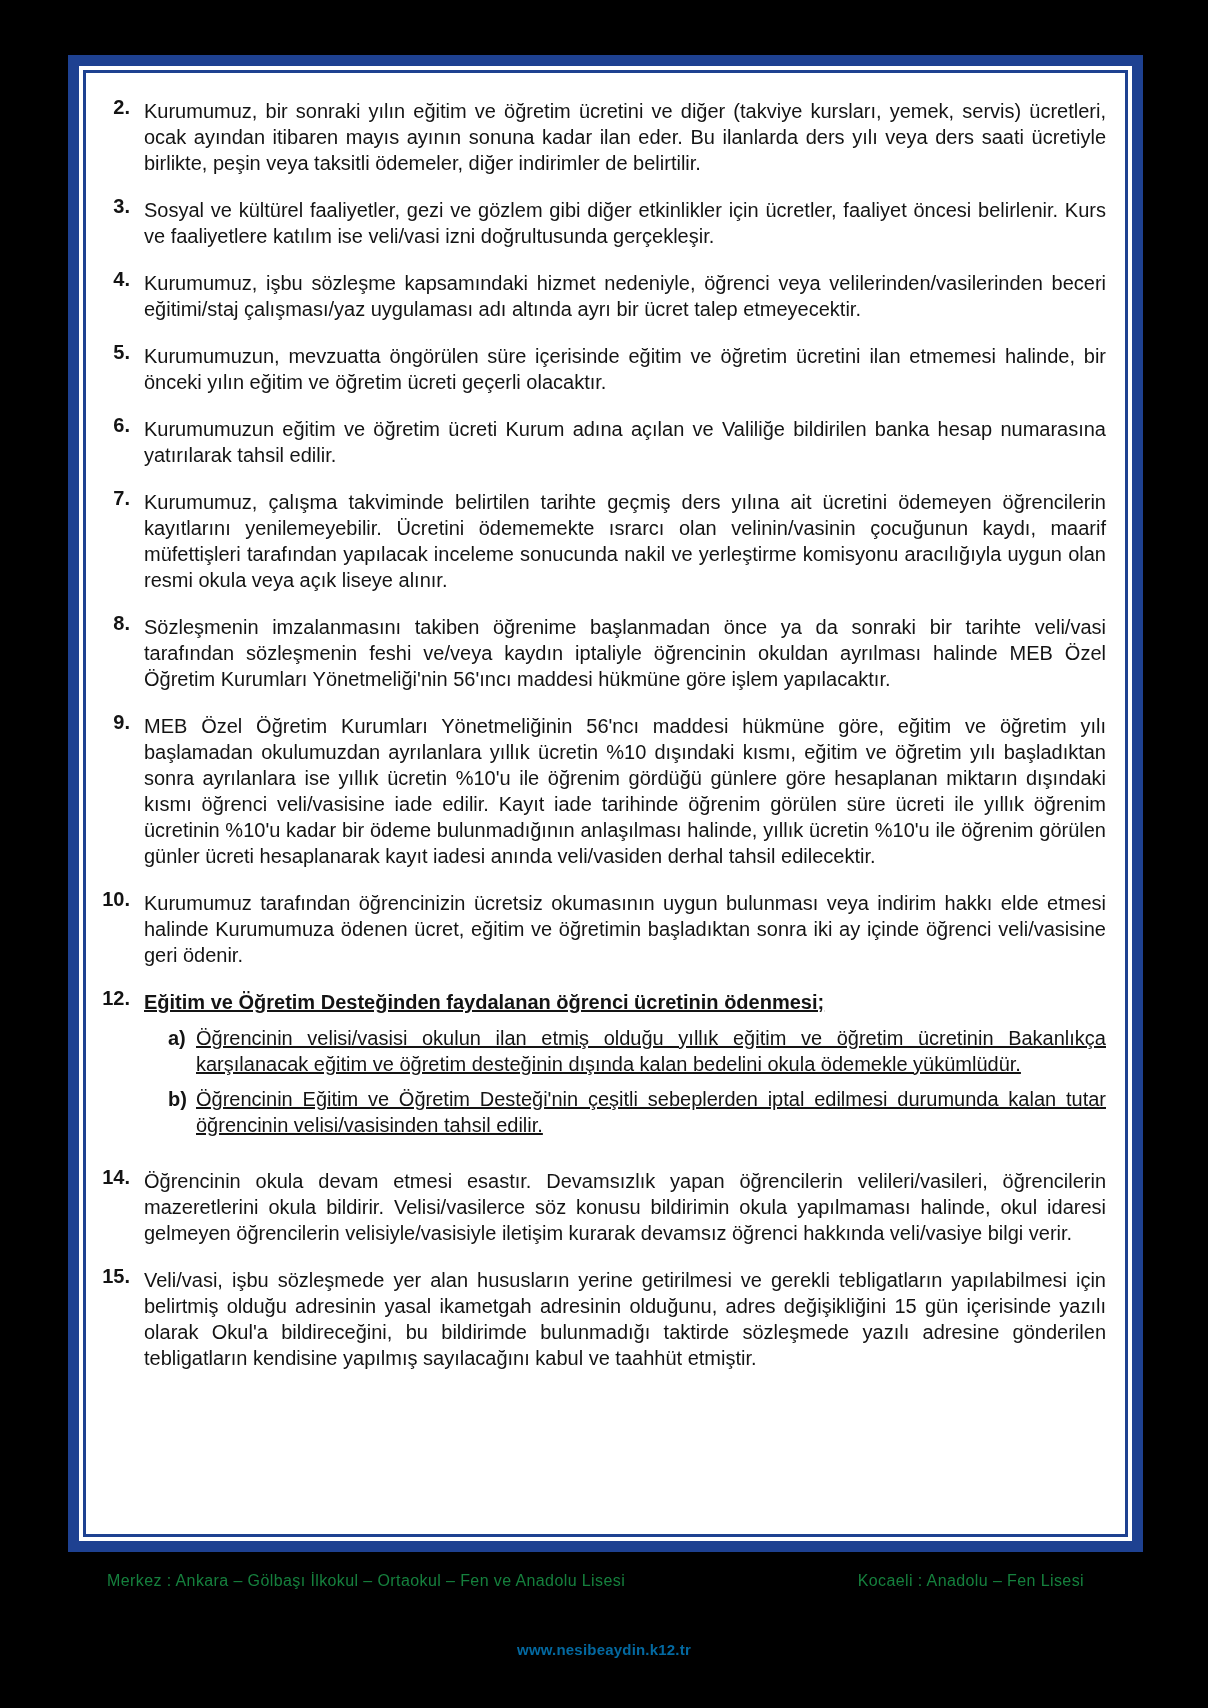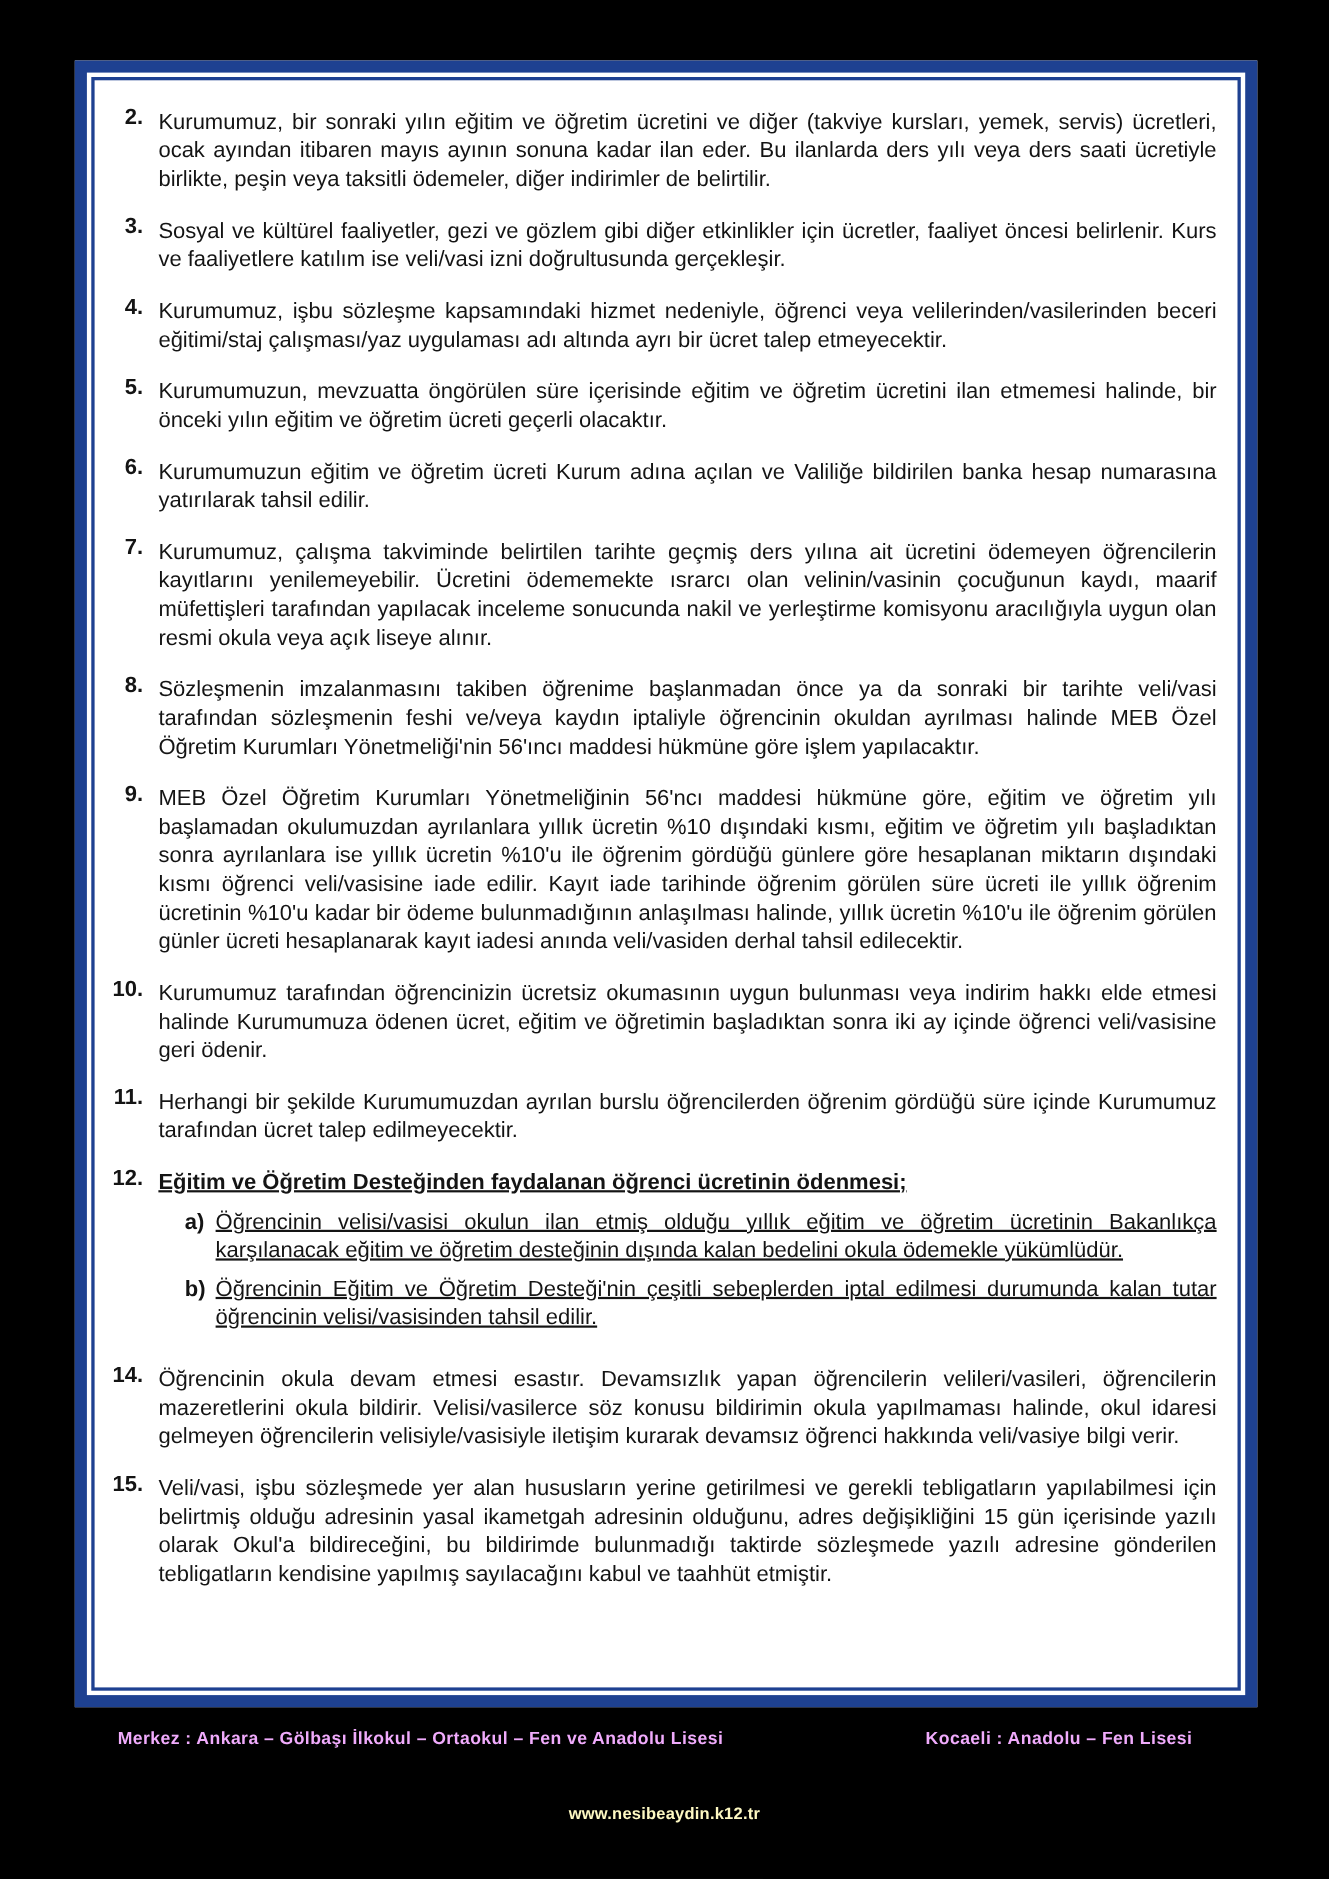--- a/index.html
+++ b/index.html
@@ -56,30 +56,30 @@
   }
   .subitem .subtxt { flex:1; margin:0; text-align:justify; }
   .footer-row {
     position:absolute;
     left:0; top:1572px; width:100%;
     box-sizing:border-box;
     padding:0 124px 0 107px;
     display:flex;
     justify-content:space-between;
     align-items:flex-end;
-    color:#f0abfc;
-    font-weight:700;
+    color:#15803d;
+    font-weight:400;
     font-size:16px;
     letter-spacing:0.4px;
   }
   .site-url {
     position:absolute;
     left:0; top:1641px; width:100%;
     text-align:center;
-    color:#fef9c3;
+    color:#0369a1;
     font-weight:700;
     font-size:15px;
     letter-spacing:0.2px;
   }
 </style>
 </head>
 <body>
 
 <div class="page">
 
@@ -125,24 +125,20 @@
         <div class="item">
           <span class="num">9.</span>
           <p class="txt">MEB Özel Öğretim Kurumları Yönetmeliğinin 56'ncı maddesi hükmüne göre, eğitim ve öğretim yılı başlamadan okulumuzdan ayrılanlara yıllık ücretin %10 dışındaki kısmı, eğitim ve öğretim yılı başladıktan sonra ayrılanlara ise yıllık ücretin %10'u ile öğrenim gördüğü günlere göre hesaplanan miktarın dışındaki kısmı öğrenci veli/vasisine iade edilir. Kayıt iade tarihinde öğrenim görülen süre ücreti ile yıllık öğrenim ücretinin %10'u kadar bir ödeme bulunmadığının anlaşılması halinde, yıllık ücretin %10'u ile öğrenim görülen günler ücreti hesaplanarak kayıt iadesi anında veli/vasiden derhal tahsil edilecektir.</p>
         </div>
 
         <div class="item">
           <span class="num">10.</span>
           <p class="txt">Kurumumuz tarafından öğrencinizin ücretsiz okumasının uygun bulunması veya indirim hakkı elde etmesi halinde Kurumumuza ödenen ücret, eğitim ve öğretimin başladıktan sonra iki ay içinde öğrenci veli/vasisine geri ödenir.</p>
         </div>
 
-        <div class="item">
-          <span class="num">11.</span>
-          <p class="txt">Herhangi bir şekilde Kurumumuzdan ayrılan burslu öğrencilerden öğrenim gördüğü süre içinde Kurumumuz tarafından ücret talep edilmeyecektir.</p>
-        </div>
 
         <div class="item">
           <span class="num">12.</span>
           <div class="txt">
             <p class="heading-bold">Eğitim ve Öğretim Desteğinden faydalanan öğrenci ücretinin ödenmesi;</p>
             <div class="subitems">
               <div class="subitem">
                 <span class="sublabel">a)</span>
                 <p class="subtxt">Öğrencinin velisi/vasisi okulun ilan etmiş olduğu yıllık eğitim ve öğretim ücretinin Bakanlıkça karşılanacak eğitim ve öğretim desteğinin dışında kalan bedelini okula ödemekle yükümlüdür.</p>
               </div>

